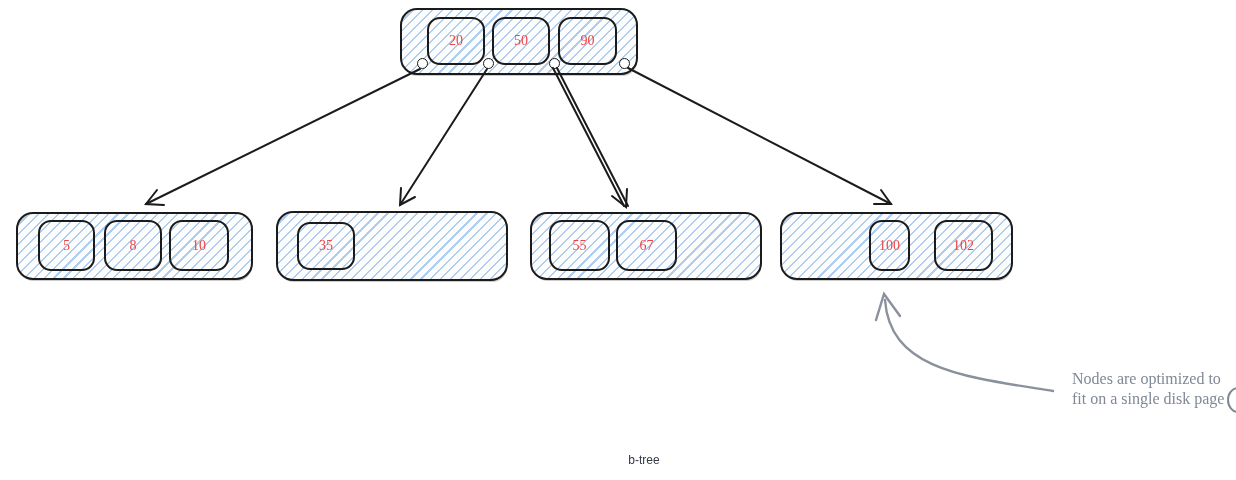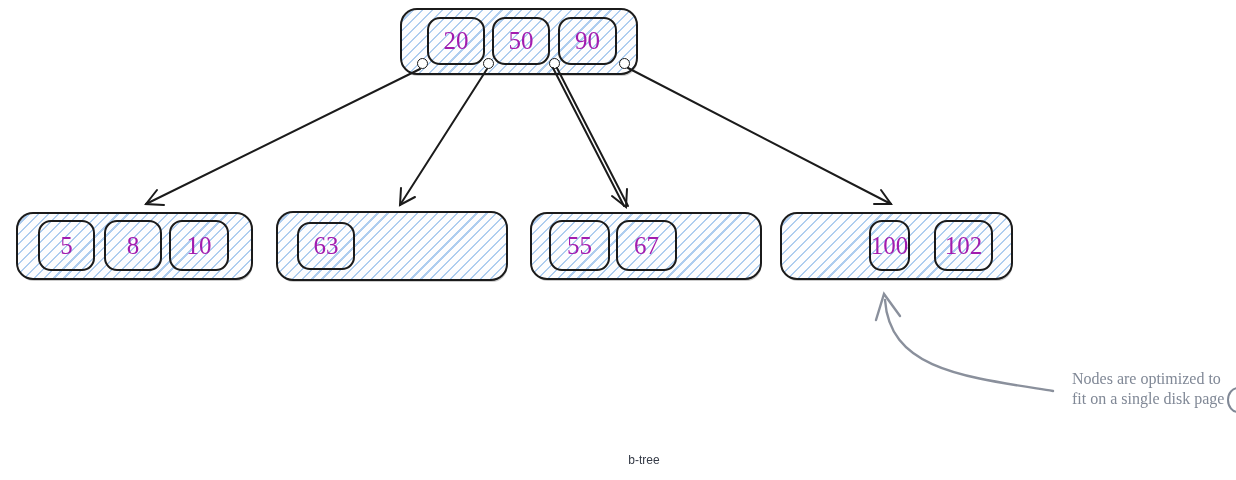--- a/index.html
+++ b/index.html
@@ -40,22 +40,22 @@
   }
   .key {
     position: absolute;
     box-sizing: border-box;
     border: 2.2px solid var(--stroke, #1b1b1b);
     border-radius: 13px;
     background: transparent;
     display: flex;
     align-items: center;
     justify-content: center;
-    font-size: 25px;
-    color: #a21caf;
+    font-size: 14px;
+    color: #ef4444;
     z-index: 2;
   }
   .ptr {
     position: absolute;
     box-sizing: border-box;
     width: 11px;
     height: 11px;
     border: 1.8px solid var(--stroke, #1b1b1b);
     border-radius: 50%;
     background: #ffffff;
@@ -154,21 +154,21 @@
   </div>
   <div class="key" style="left:104px; top:220px; width:58px; height:51px;">
     <span>8</span>
   </div>
   <div class="key" style="left:169px; top:220px; width:60px; height:51px;">
     <span>10</span>
   </div>
 
   <div class="node" style="left:276px; top:211px; width:232px; height:70px;"></div>
   <div class="key" style="left:297px; top:222px; width:58px; height:48px;">
-    <span>63</span>
+    <span>35</span>
   </div>
 
   <div class="node" style="left:530px; top:212px; width:232px; height:68px;"></div>
   <div class="key" style="left:549px; top:220px; width:61px; height:51px;">
     <span>55</span>
   </div>
   <div class="key" style="left:616px; top:220px; width:61px; height:51px;">
     <span>67</span>
   </div>
 

